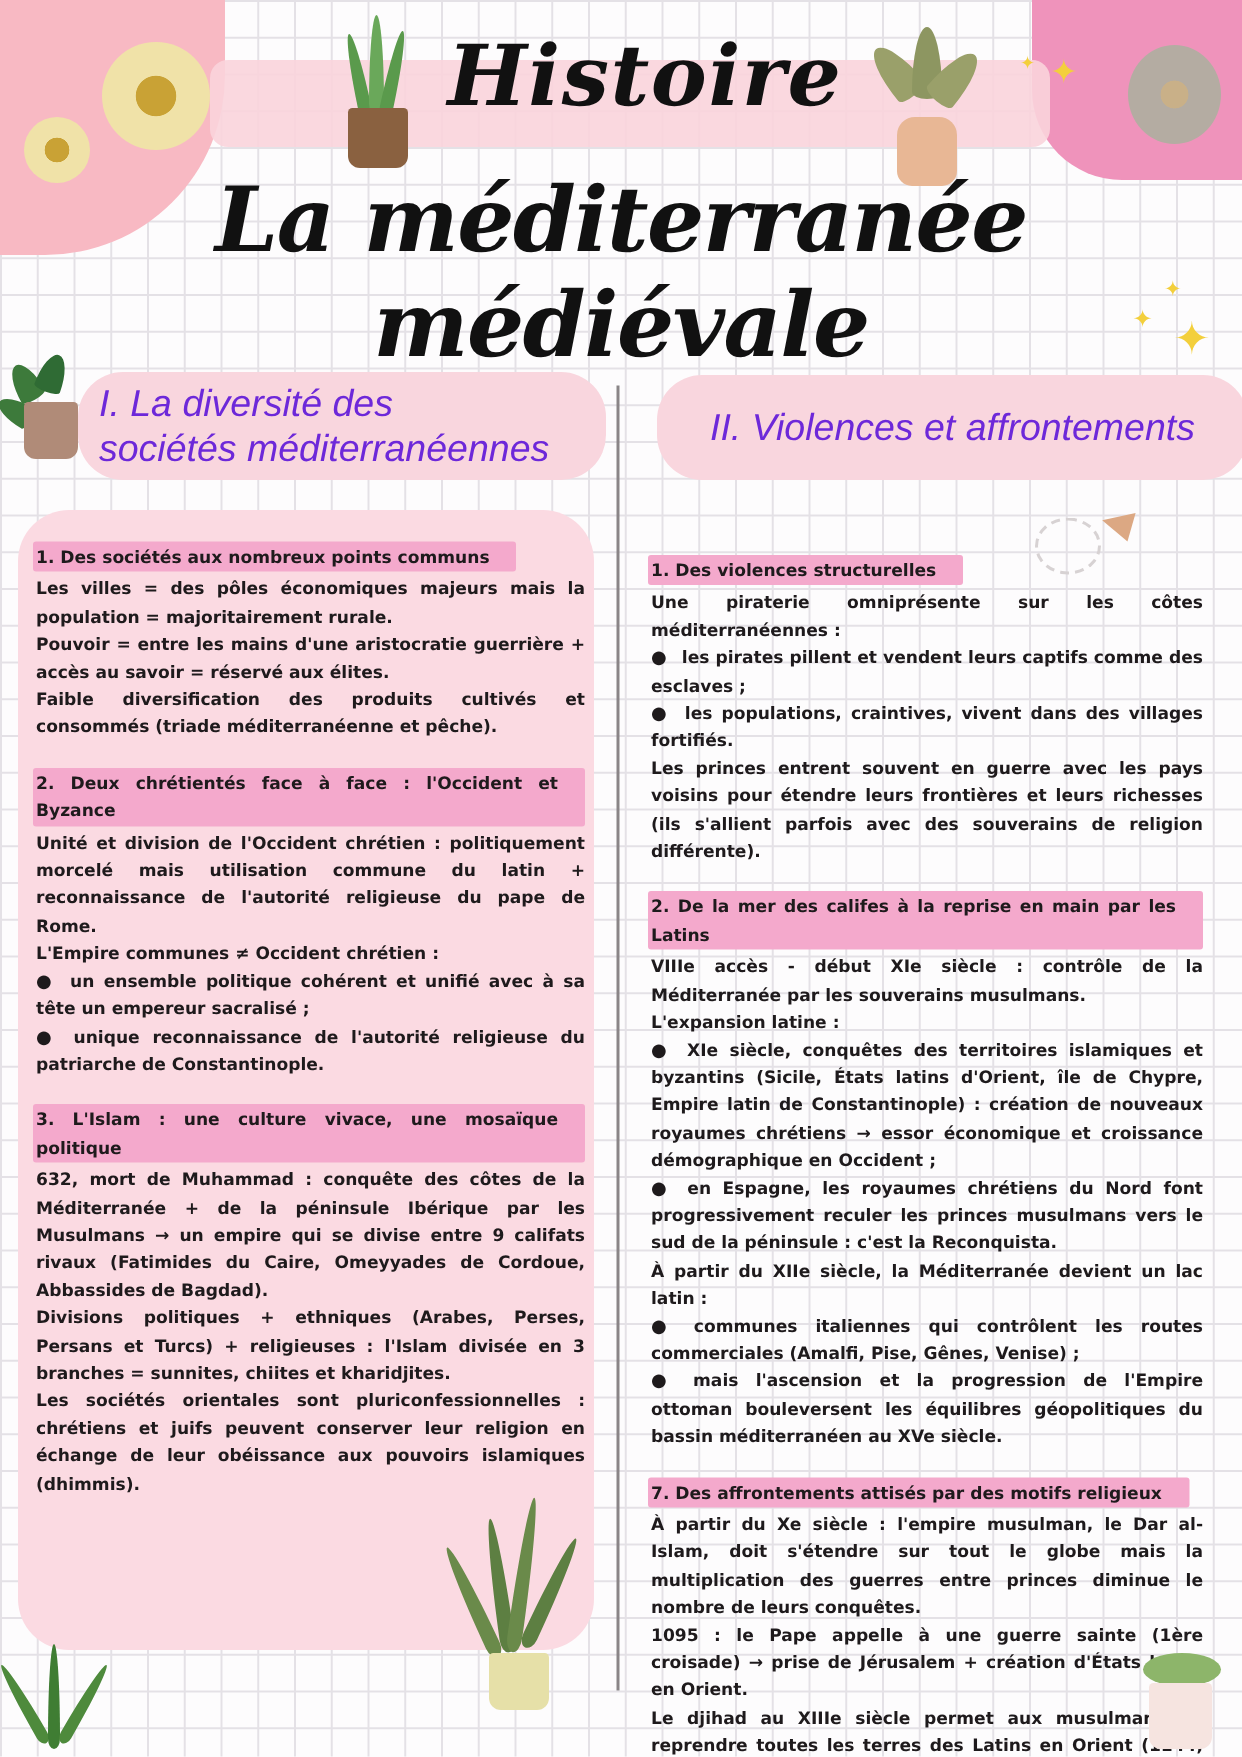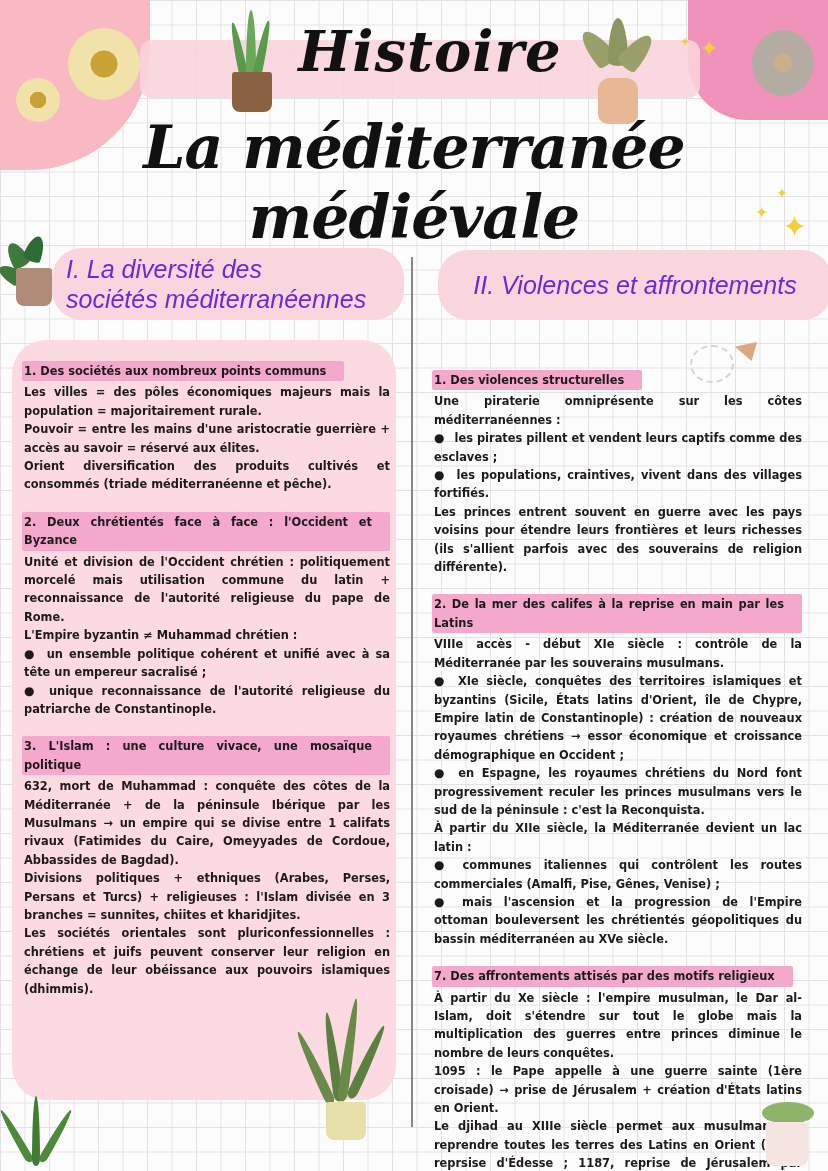--- a/index.html
+++ b/index.html
@@ -92,53 +92,54 @@
 <div class="left-box"></div>
 
 <div class="trail"></div>
 <div class="plane"></div>
 
 <div class="col col-left">
   <div class="block">
     <span class="sub">1. Des sociétés aux nombreux points communs</span>
     <p class="para">Les villes = des pôles économiques majeurs mais la population = majoritairement rurale.</p>
     <p class="para">Pouvoir = entre les mains d'une aristocratie guerrière + accès au savoir = réservé aux élites.</p>
-    <p class="para">Orient diversification des produits cultivés et consommés (triade méditerranéenne et pêche).</p>
+    <p class="para">Faible diversification des produits cultivés et consommés (triade méditerranéenne et pêche).</p>
   </div>
   <div class="block">
     <span class="sub">2. Deux chrétientés face à face : l'Occident et Byzance</span>
     <p class="para">Unité et division de l'Occident chrétien : politiquement morcelé mais utilisation commune du latin + reconnaissance de l'autorité religieuse du pape de Rome.</p>
-    <p class="para">L'Empire byzantin ≠ Muhammad chrétien :</p>
+    <p class="para">L'Empire communes ≠ Occident chrétien :</p>
     <p class="para bullet">un ensemble politique cohérent et unifié avec à sa tête un empereur sacralisé ;</p>
     <p class="para bullet">unique reconnaissance de l'autorité religieuse du patriarche de Constantinople.</p>
   </div>
   <div class="block">
     <span class="sub">3. L'Islam : une culture vivace, une mosaïque politique</span>
-    <p class="para">632, mort de Muhammad : conquête des côtes de la Méditerranée + de la péninsule Ibérique par les Musulmans → un empire qui se divise entre 1 califats rivaux (Fatimides du Caire, Omeyyades de Cordoue, Abbassides de Bagdad).</p>
+    <p class="para">632, mort de Muhammad : conquête des côtes de la Méditerranée + de la péninsule Ibérique par les Musulmans → un empire qui se divise entre 9 califats rivaux (Fatimides du Caire, Omeyyades de Cordoue, Abbassides de Bagdad).</p>
     <p class="para">Divisions politiques + ethniques (Arabes, Perses, Persans et Turcs) + religieuses : l'Islam divisée en 3 branches = sunnites, chiites et kharidjites.</p>
     <p class="para">Les sociétés orientales sont pluriconfessionnelles : chrétiens et juifs peuvent conserver leur religion en échange de leur obéissance aux pouvoirs islamiques (dhimmis).</p>
   </div>
 </div>
 
 <div class="col col-right">
   <div class="block">
     <span class="sub">1. Des violences structurelles</span>
     <p class="para">Une piraterie omniprésente sur les côtes méditerranéennes :</p>
     <p class="para bullet">les pirates pillent et vendent leurs captifs comme des esclaves ;</p>
     <p class="para bullet">les populations, craintives, vivent dans des villages fortifiés.</p>
     <p class="para">Les princes entrent souvent en guerre avec les pays voisins pour étendre leurs frontières et leurs richesses (ils s'allient parfois avec des souverains de religion différente).</p>
   </div>
   <div class="block">
     <span class="sub">2. De la mer des califes à la reprise en main par les Latins</span>
     <p class="para">VIIIe accès - début XIe siècle : contrôle de la Méditerranée par les souverains musulmans.</p>
+    <p class="para">L'expansion latine :</p>
     <p class="para bullet">XIe siècle, conquêtes des territoires islamiques et byzantins (Sicile, États latins d'Orient, île de Chypre, Empire latin de Constantinople) : création de nouveaux royaumes chrétiens → essor économique et croissance démographique en Occident ;</p>
     <p class="para bullet">en Espagne, les royaumes chrétiens du Nord font progressivement reculer les princes musulmans vers le sud de la péninsule : c'est la Reconquista.</p>
     <p class="para">À partir du XIIe siècle, la Méditerranée devient un lac latin :</p>
     <p class="para bullet">communes italiennes qui contrôlent les routes commerciales (Amalfi, Pise, Gênes, Venise) ;</p>
-    <p class="para bullet">mais l'ascension et la progression de l'Empire ottoman bouleversent les chrétientés géopolitiques du bassin méditerranéen au XVe siècle.</p>
+    <p class="para bullet">mais l'ascension et la progression de l'Empire ottoman bouleversent les équilibres géopolitiques du bassin méditerranéen au XVe siècle.</p>
   </div>
   <div class="block">
     <span class="sub">7. Des affrontements attisés par des motifs religieux</span>
     <p class="para">À partir du Xe siècle : l'empire musulman, le Dar al-Islam, doit s'étendre sur tout le globe mais la multiplication des guerres entre princes diminue le nombre de leurs conquêtes.</p>
     <p class="para">1095 : le Pape appelle à une guerre sainte (1ère croisade) → prise de Jérusalem + création d'États latins en Orient.</p>
     <p class="para">Le djihad au XIIIe siècle permet aux musulmans de reprendre toutes les terres des Latins en Orient (1144, reprsise d'Édesse ; 1187, reprise de Jérusalem par Saladin).</p>
   </div>
 </div>
 
 <div class="plant" style="left:2px;top:1096px;width:76px;height:75px;">

